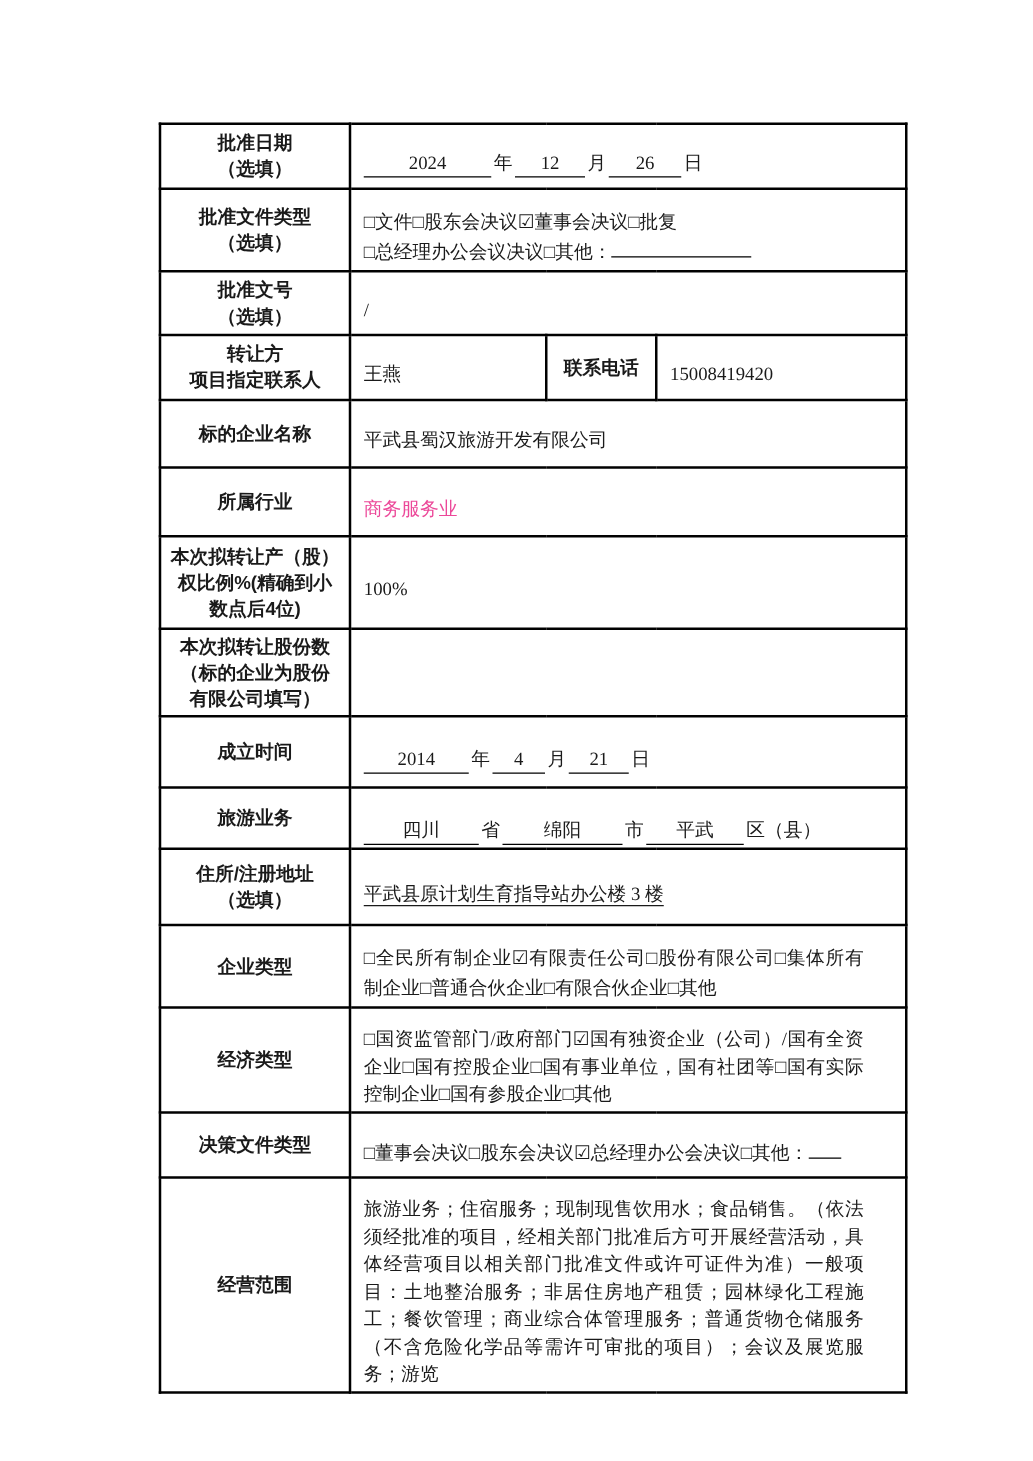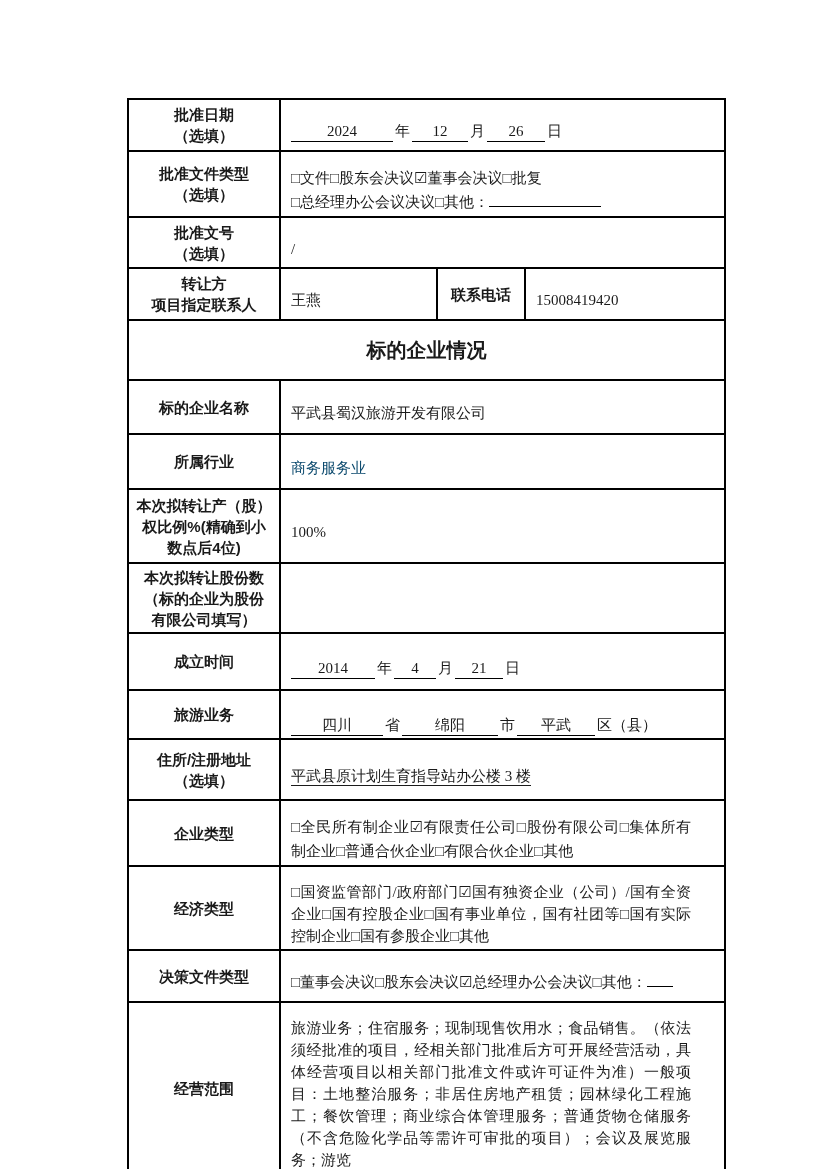--- a/index.html
+++ b/index.html
@@ -19,21 +19,21 @@
   }
   td.value { font-size:15px; padding:14px 8px 2px 10px; line-height:22px; }
   td.section-header {
     text-align:center;
     font-family:"Liberation Sans","DejaVu Sans",sans-serif;
     font-weight:bold; font-size:20px;
   }
   .pre { white-space:pre-line; }
   .wrap { width:400px; text-align:justify; line-height:22px; }
   .wrap2 { width:400px; text-align:justify; line-height:24px; }
-  .gray { color:#0c4a6e; }
+  .gray { color:#ec4899; }
   .blank {
     display:inline-block; border-bottom:1px solid #000;
     text-align:center; line-height:19px;
   }
   .blank-line {
     display:inline-block; border-bottom:1px solid #000;
     height:15px; vertical-align:baseline;
   }
   .w-year1 { min-width:102px; }
   .w-mon1  { min-width:56px; }
@@ -94,23 +94,20 @@
   <tr>
     <td class="label" style="height:50px">
       <span class="pre">转让方
 项目指定联系人</span>
     </td>
     <td class="value">王燕</td>
     <td class="label">联系电话</td>
     <td class="value">15008419420</td>
   </tr>
 
-  <tr>
-    <td class="section-header" colspan="4" style="height:58px">标的企业情况</td>
-  </tr>
 
   <tr>
     <td class="label" style="height:52px">标的企业名称</td>
     <td class="value" colspan="3">平武县蜀汉旅游开发有限公司</td>
   </tr>
 
   <tr>
     <td class="label" style="height:53px">所属行业</td>
     <td class="value gray" colspan="3">商务服务业</td>
   </tr>

